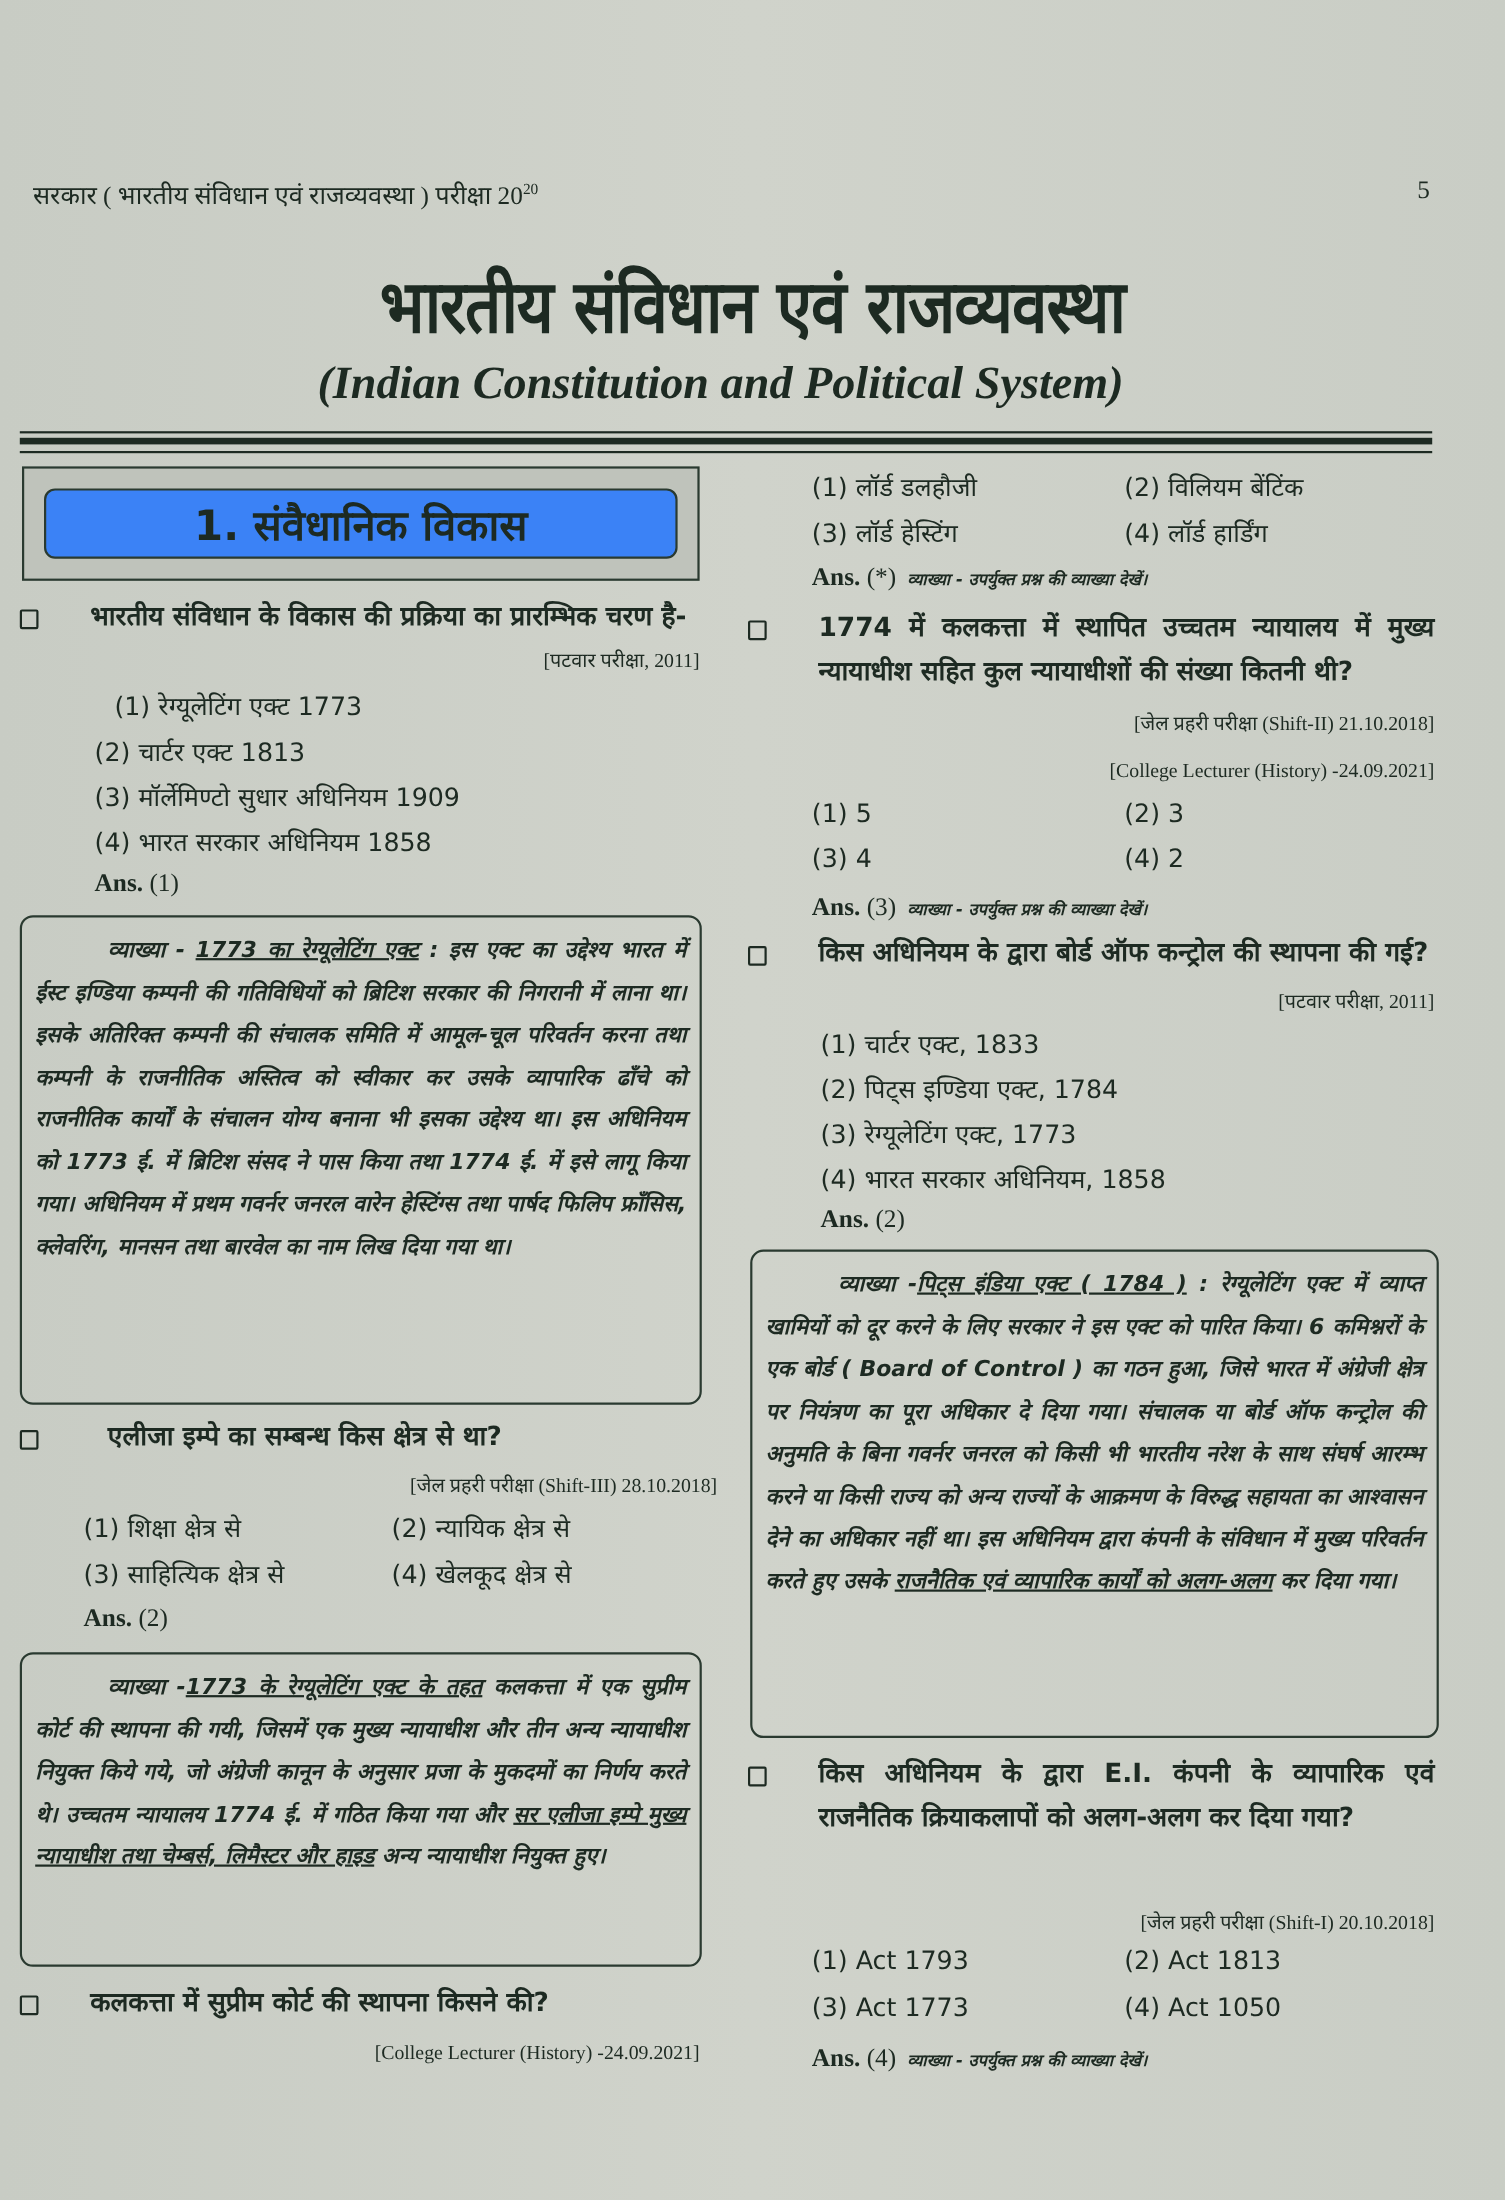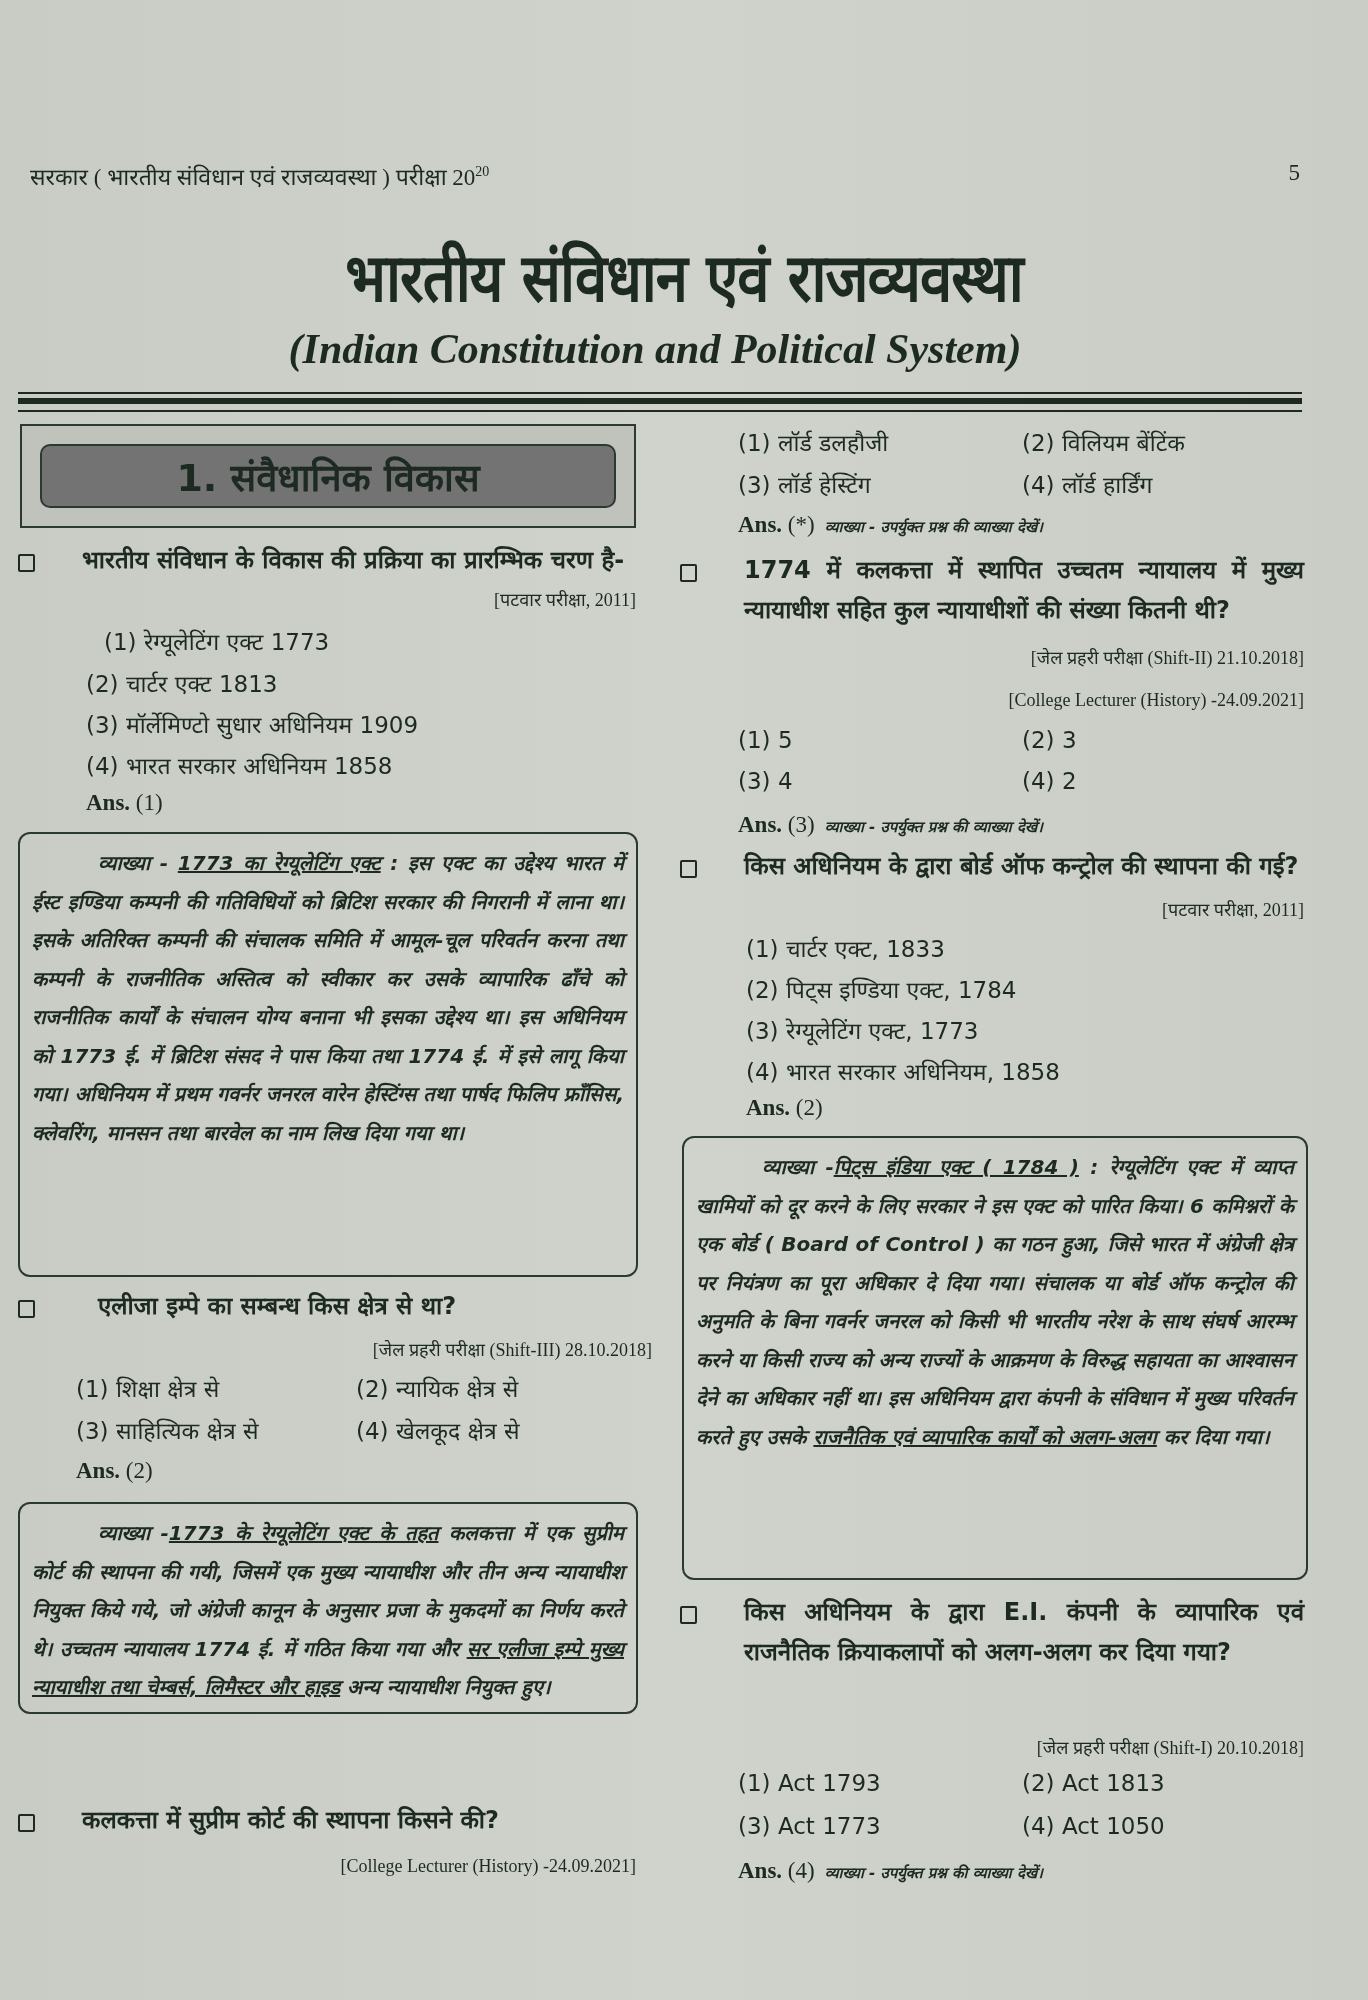--- a/index.html
+++ b/index.html
@@ -34,21 +34,21 @@
   .rule::after {
     content: ""; position: absolute; left: 0; right: 0; top: 4px; height: 6px; background: #1d2a22;
   }
 
   .chapter-box {
     position: absolute; left: 20px; top: 424px; width: 616px; height: 104px;
     border: 2px solid #2a3a30; background: #bfc3bb; box-sizing: border-box;
   }
   .chapter-inner {
     position: absolute; left: 18px; top: 18px; right: 18px; bottom: 18px;
-    border: 2px solid #2a3a30; border-radius: 10px; background: #737373;
+    border: 2px solid #2a3a30; border-radius: 10px; background: #3b82f6;
     display: flex; align-items: center; justify-content: center;
     font-size: 38px; font-weight: bold; font-family: "DejaVu Sans", sans-serif;
   }
 
   .q { position: absolute; font-size: 24px; font-weight: bold; font-family: "DejaVu Sans", sans-serif; line-height: 40px; }
   .q .box {
     position: absolute; left: 0; top: 14px; width: 13px; height: 14px;
     border: 2px solid #1d2a22; border-radius: 2px;
   }
   .q .text { margin-left: 64px; display: block; text-align: justify; }
@@ -106,21 +106,21 @@
   <span class="src-right" style="top:44px;">[जेल प्रहरी परीक्षा (Shift-III) 28.10.2018]</span>
 </div>
 <div class="opt" style="left:76px; top:1372px;">(1) शिक्षा क्षेत्र से</div>
 <div class="opt" style="left:356px; top:1372px;">(2) न्यायिक क्षेत्र से</div>
 <div class="opt" style="left:76px; top:1414px;">(3) साहित्यिक क्षेत्र से</div>
 <div class="opt" style="left:356px; top:1414px;">(4) खेलकूद क्षेत्र से</div>
 <div class="ans" style="left:76px; top:1458px;">
   <b>Ans.</b> <span>(2)</span>
 </div>
 
-<div class="expl" style="left:18px; top:1502px; width:620px; height:212px;">
+<div class="expl" style="left:18px; top:1502px; width:620px; height:286px;">
   <span class="lead">व्याख्या -</span><u>1773 के रेग्यूलेटिंग एक्ट के तहत</u><span> कलकत्ता में एक सुप्रीम कोर्ट की स्थापना की गयी, जिसमें एक मुख्य न्यायाधीश और तीन अन्य न्यायाधीश नियुक्त किये गये, जो अंग्रेजी कानून के अनुसार प्रजा के मुकदमों का निर्णय करते थे। उच्चतम न्यायालय 1774 ई. में गठित किया गया और </span><u>सर एलीजा इम्पे मुख्य न्यायाधीश तथा चेम्बर्स, लिमैस्टर और हाइड</u><span> अन्य न्यायाधीश नियुक्त हुए।</span>
 </div>
 
 <div class="q" style="left:18px; top:1800px; width:618px;">
   <span class="box"></span>
   <span class="text">कलकत्ता में सुप्रीम कोर्ट की स्थापना किसने की?</span>
   <span class="src-right" style="top:46px;">[College Lecturer (History) -24.09.2021]</span>
 </div>
 
 <div class="opt" style="left:738px; top:426px;">(1) लॉर्ड डलहौजी</div>

